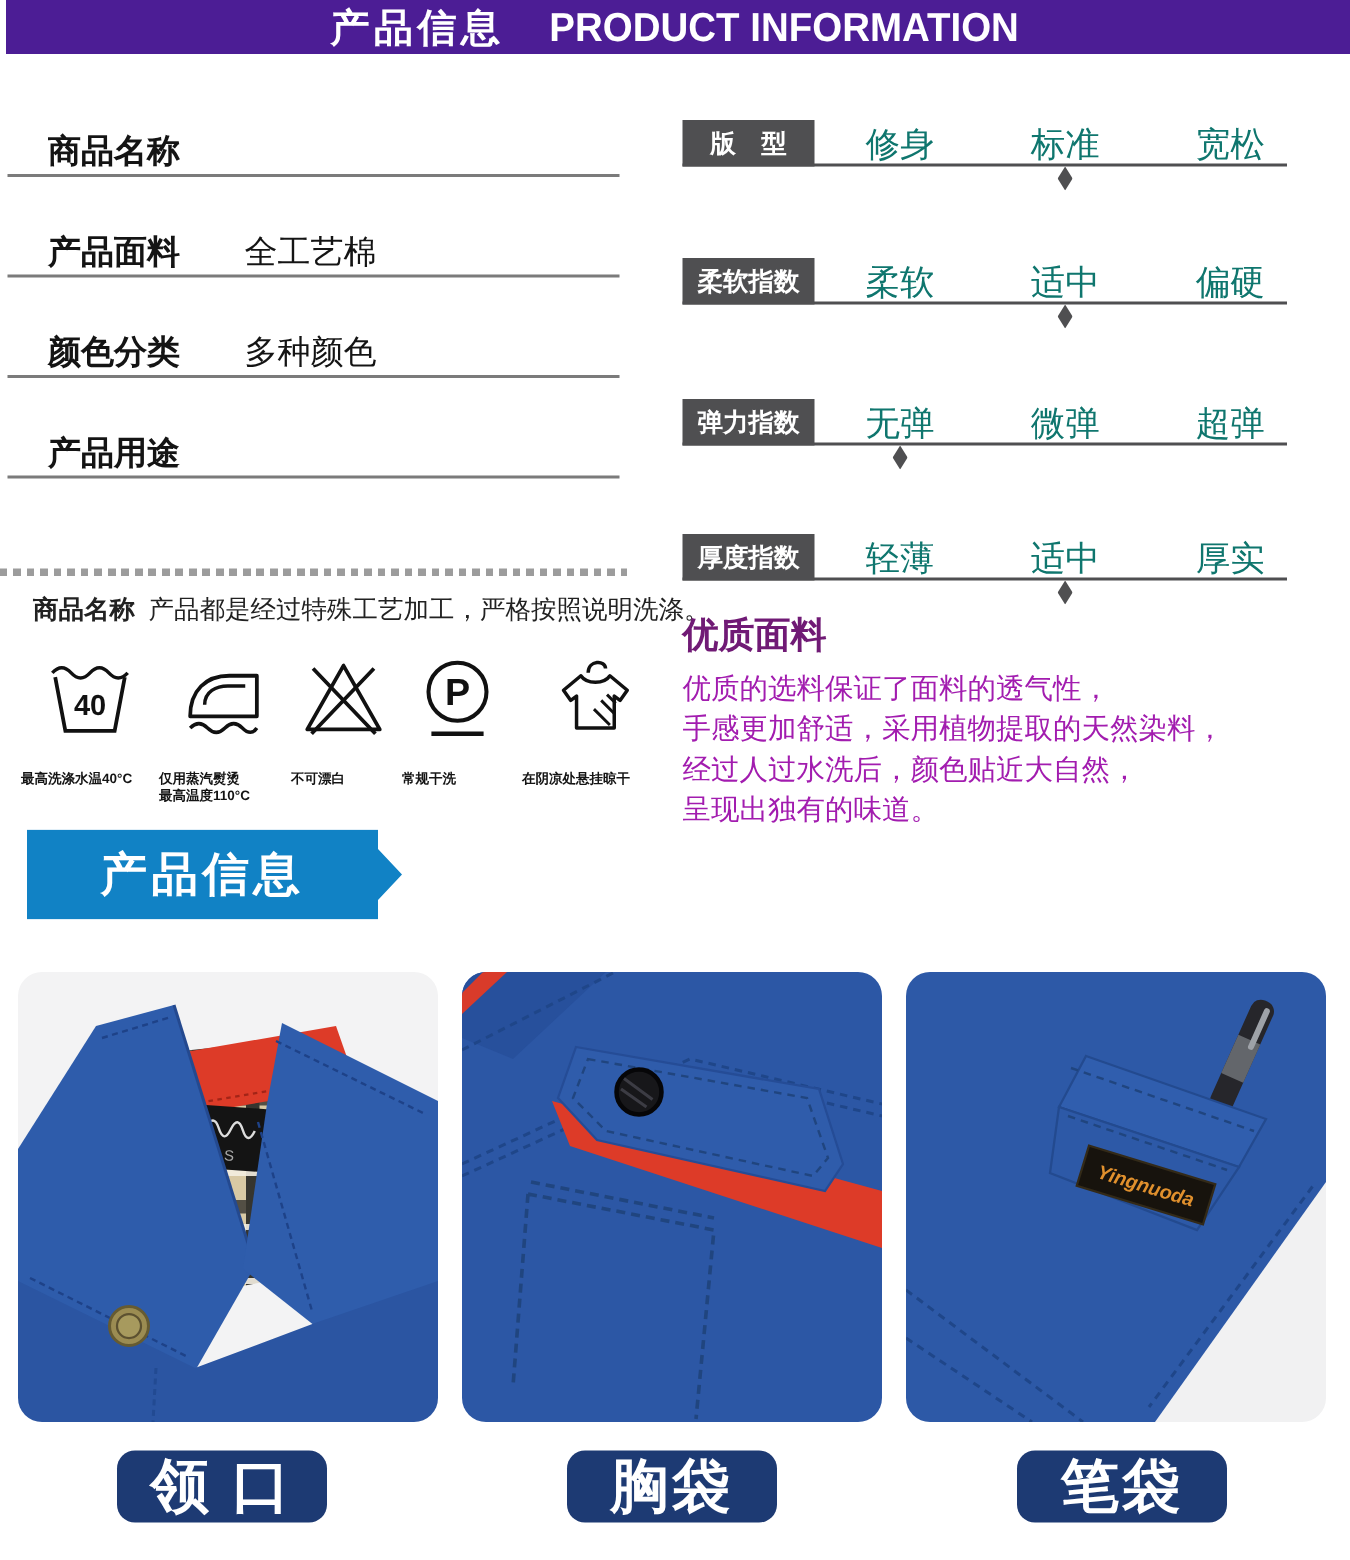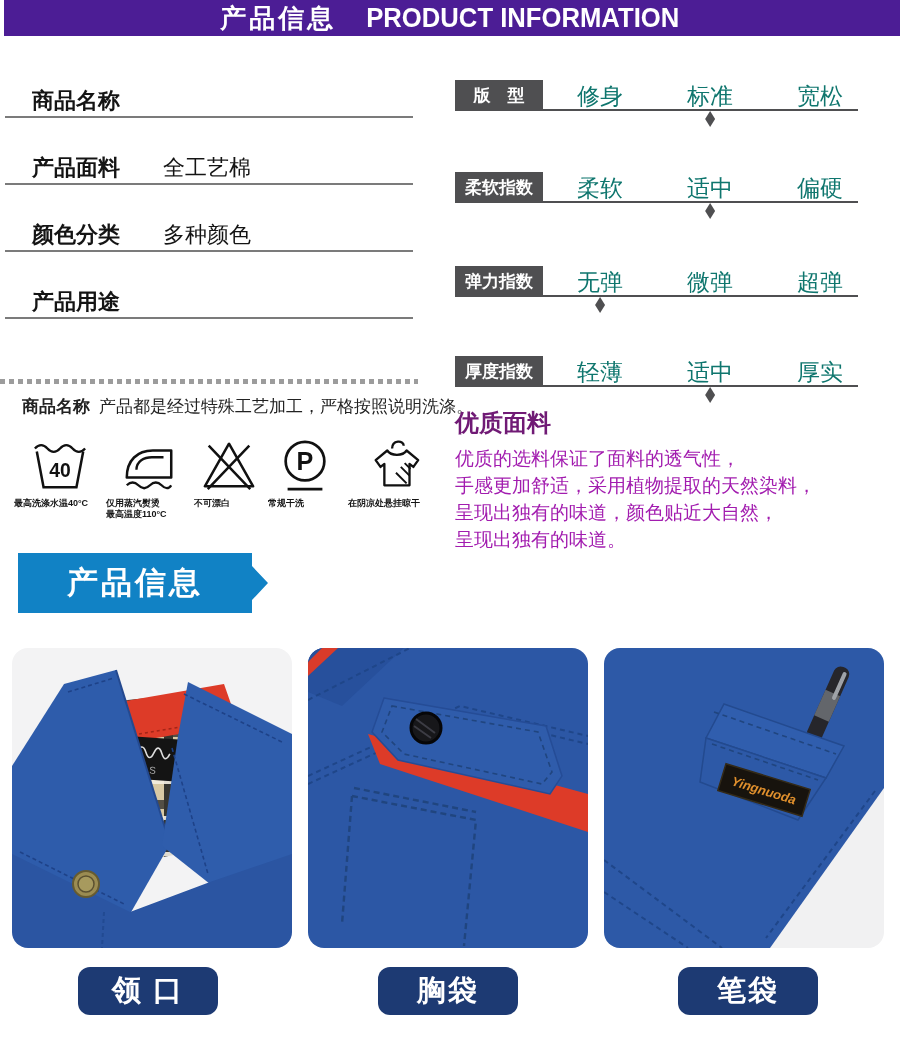--- a/index.html
+++ b/index.html
@@ -23,21 +23,21 @@
   .attr-value { position:absolute; left:158px; top:1px; font-size:22px; color:#141414; }
 
   .dash-sep { left:0; top:379px; width:418px; height:5px;
     background:repeating-linear-gradient(90deg,#9c9c9c 0 5px,transparent 5px 9px); }
 
   .wash-label { left:22px; top:395px; font-size:17px; font-weight:bold; color:#222; }
   .wash-note  { left:99px; top:395px; font-size:17px; color:#222; }
 
   .care { position:absolute; top:436px; text-align:left; }
   .care svg { display:block; margin:0 auto; }
-  .care .cap { font-size:9px; font-weight:bold; color:#141414; line-height:11px; margin-top:4px; white-space:nowrap; }
+  .care .cap { font-size:9px; font-weight:bold; color:#141414; line-height:11px; margin-top:20px; white-space:nowrap; }
 
   
   .idx-row { position:absolute; left:455px; width:403px; height:31px; border-bottom:2px solid #4f4f51; }
   .idx-box { position:absolute; left:0; top:0; width:88px; height:31px; background:#4f4f51;
              color:#fff; font-size:17px; font-weight:bold; line-height:31px; text-align:center; }
   .idx-opt { position:absolute; top:1px; font-size:23px; color:#0f766e; transform:translateX(-50%); white-space:nowrap; }
   .o0 { left:36%; } .o1 { left:63.3%; } .o2 { left:90.6%; }
   .idx-marker { position:absolute; top:31px; width:10px; height:16px; background:#4f4f51;
                 clip-path:polygon(50% 0,100% 50%,50% 100%,0 50%); transform:translateX(-50%); }
 
@@ -49,21 +49,21 @@
             clip-path:polygon(0 0,234px 0,234px 13px,250px 30px,234px 47px,234px 60px,0 60px);
             font-size:31px; font-weight:bold; letter-spacing:3px; line-height:60px;
             text-align:center; padding-right:16px; }
 
   
   .photo { position:absolute; top:648px; width:280px; height:300px; border-radius:16px; overflow:hidden; }
   .p1 { left:12px; } .p2 { left:308px; } .p3 { left:604px; }
 
   
   .blabel { position:absolute; top:967px; width:140px; height:48px; background:#1d3a73;
-            border-radius:12px; color:#fff; font-size:29px; font-weight:bold; letter-spacing:2px;
+            border-radius:12px; color:#fff; font-size:39px; font-weight:bold; letter-spacing:2px;
             display:flex; align-items:center; justify-content:center; }
   .b1 { left:78px; } .b2 { left:378px; } .b3 { left:678px; }
 </style>
 </head>
 <body>
 
 <div class="abs hdr">
   <span class="hdr-cn">产品信息</span>
   <span class="hdr-en">PRODUCT INFORMATION</span>
 </div>
@@ -156,21 +156,21 @@
   <span class="idx-box">厚度指数</span>
   <span class="idx-opt o0">轻薄</span>
   <span class="idx-opt o1">适中</span>
   <span class="idx-opt o2">厚实</span>
   <span class="idx-marker" style="left: 63.3%;"></span>
 </div>
 
 <div class="abs fab-head">优质面料</div>
 <div class="fab-line" style="top:446px">优质的选料保证了面料的透气性，</div>
 <div class="fab-line" style="top:473px">手感更加舒适，采用植物提取的天然染料，</div>
-<div class="fab-line" style="top:500px">呈现出独有的味道，颜色贴近大自然，</div>
+<div class="fab-line" style="top:500px">经过人过水洗后，颜色贴近大自然，</div>
 <div class="fab-line" style="top:527px">呈现出独有的味道。</div>
 
 <div class="abs banner">产品信息</div>
 
 <div class="photo p1">
   <svg width="280" height="300" viewBox="0 0 280 300">
     <defs>
       <pattern id="plaid" width="36" height="36" patternUnits="userSpaceOnUse">
         <rect width="36" height="36" fill="#d8c9a4"></rect>
         <rect x="8" width="9" height="36" fill="#36352f"></rect>

